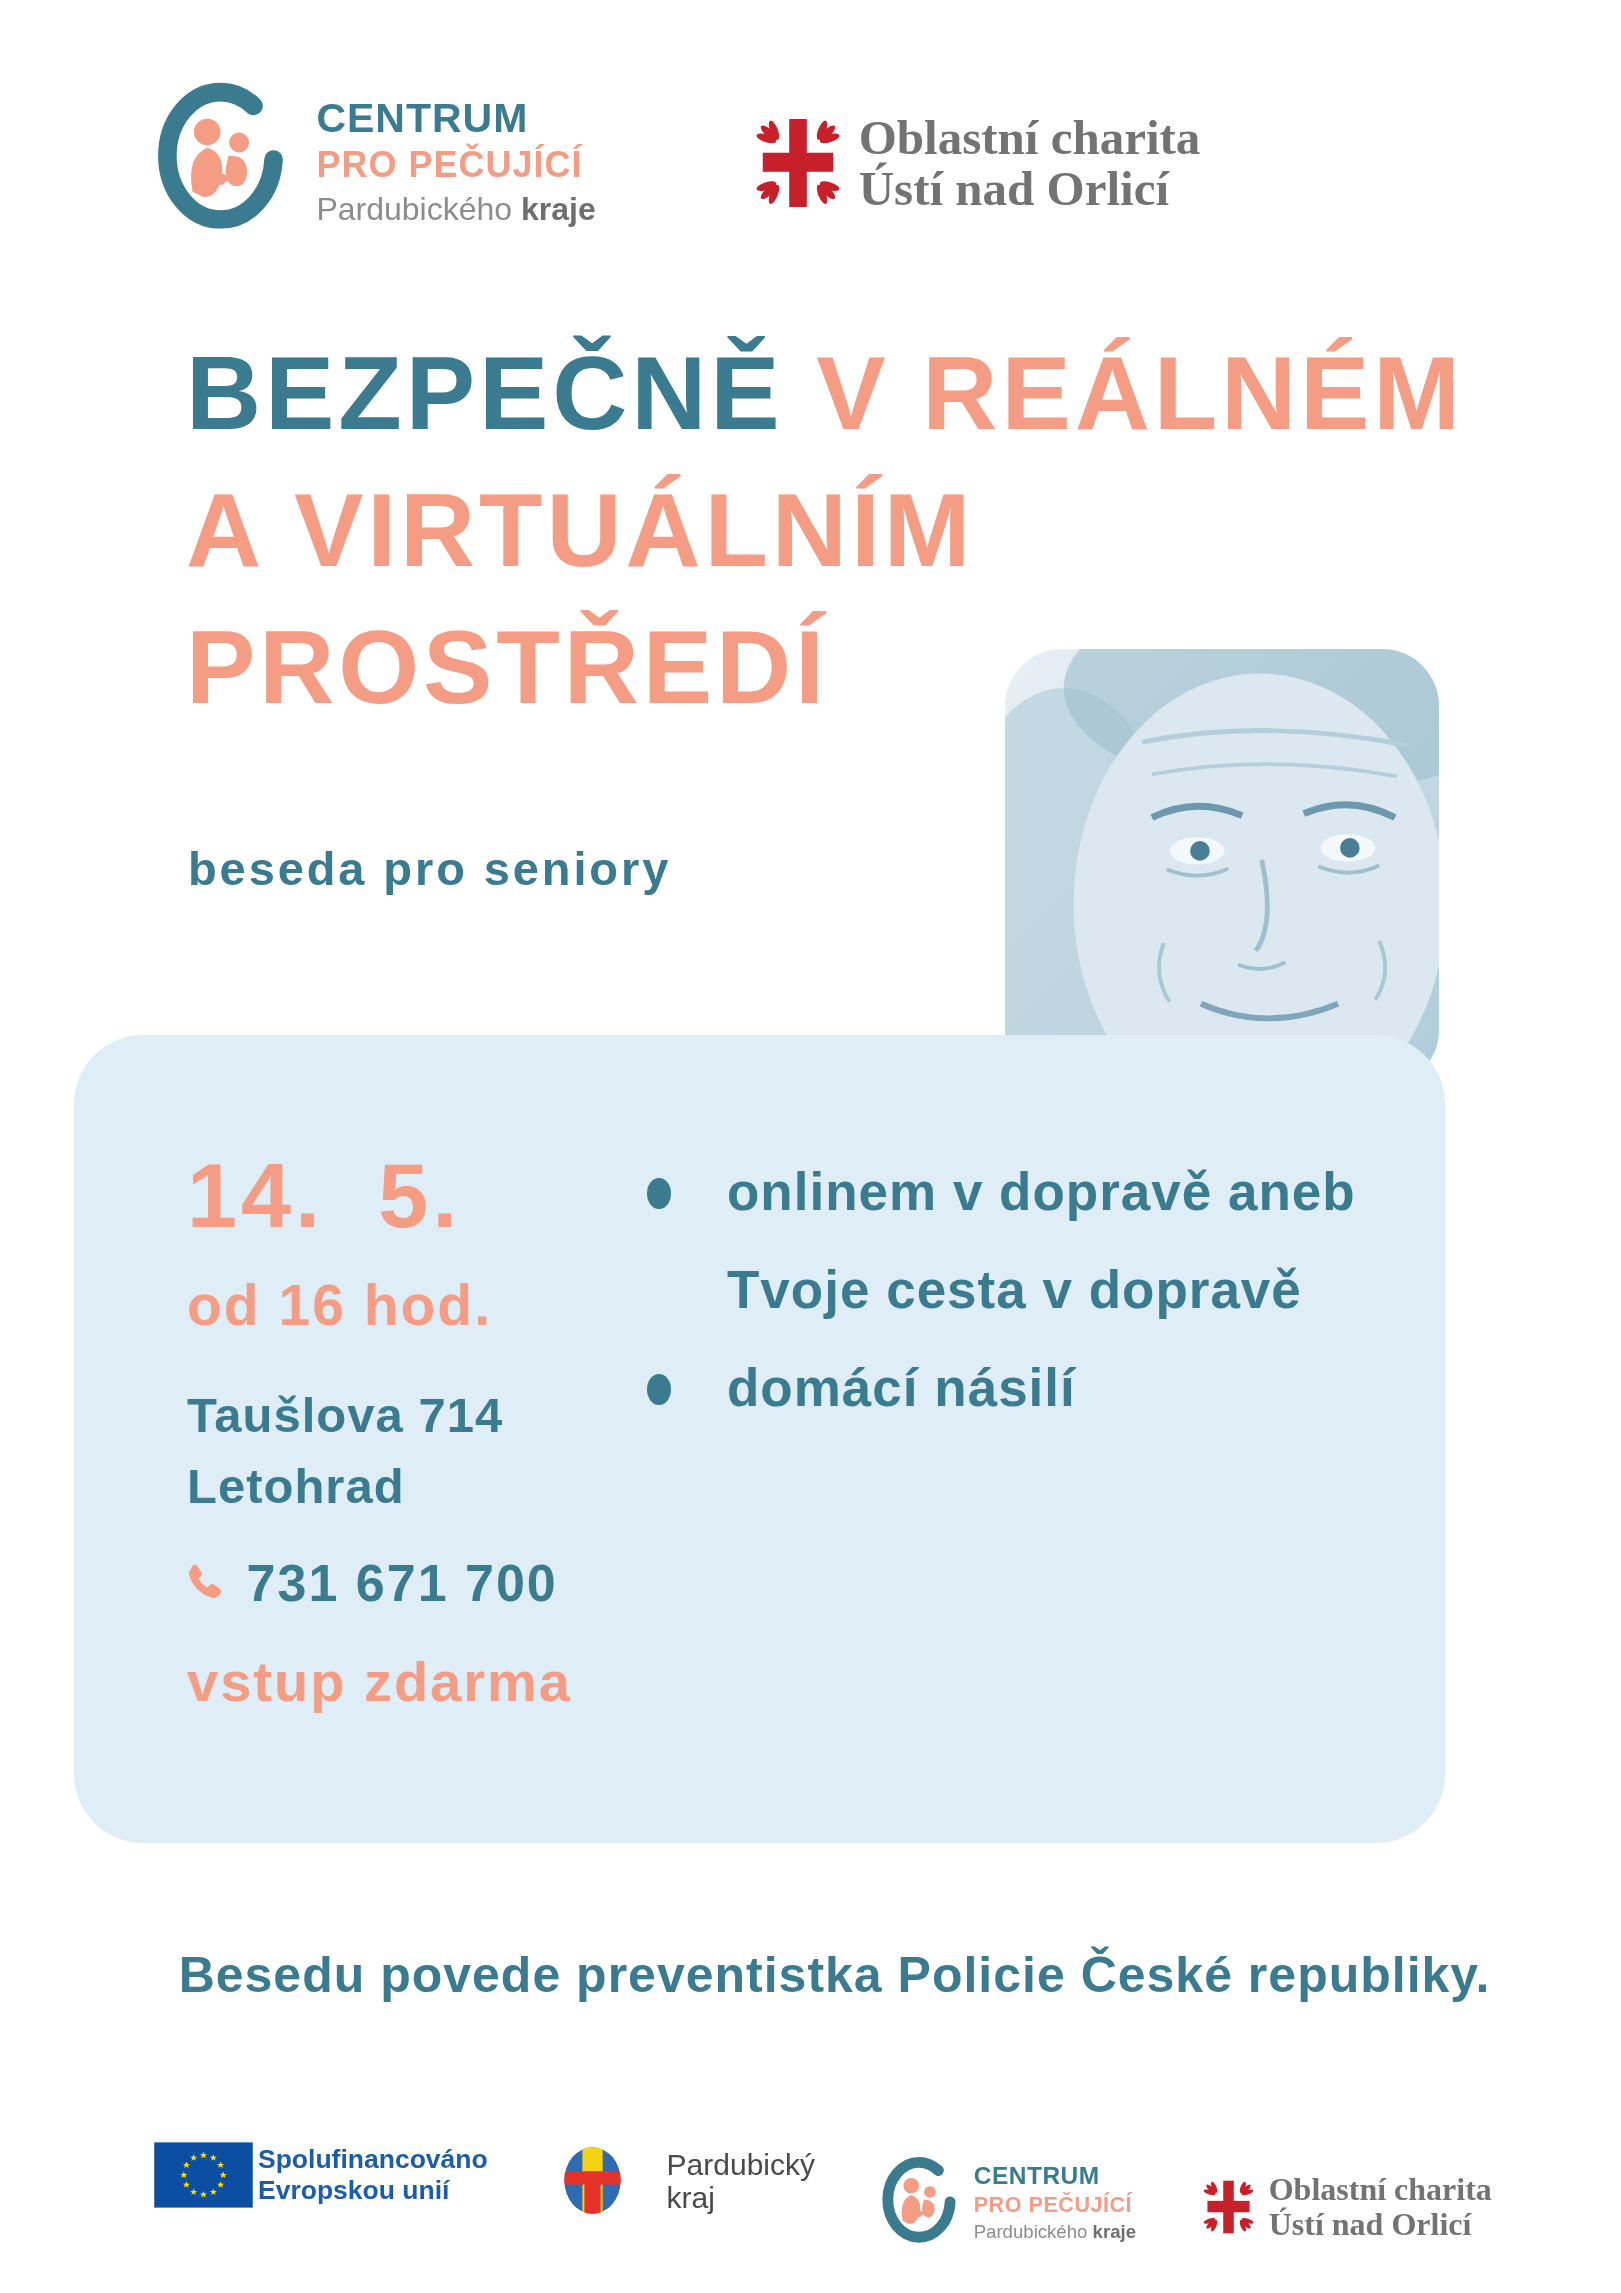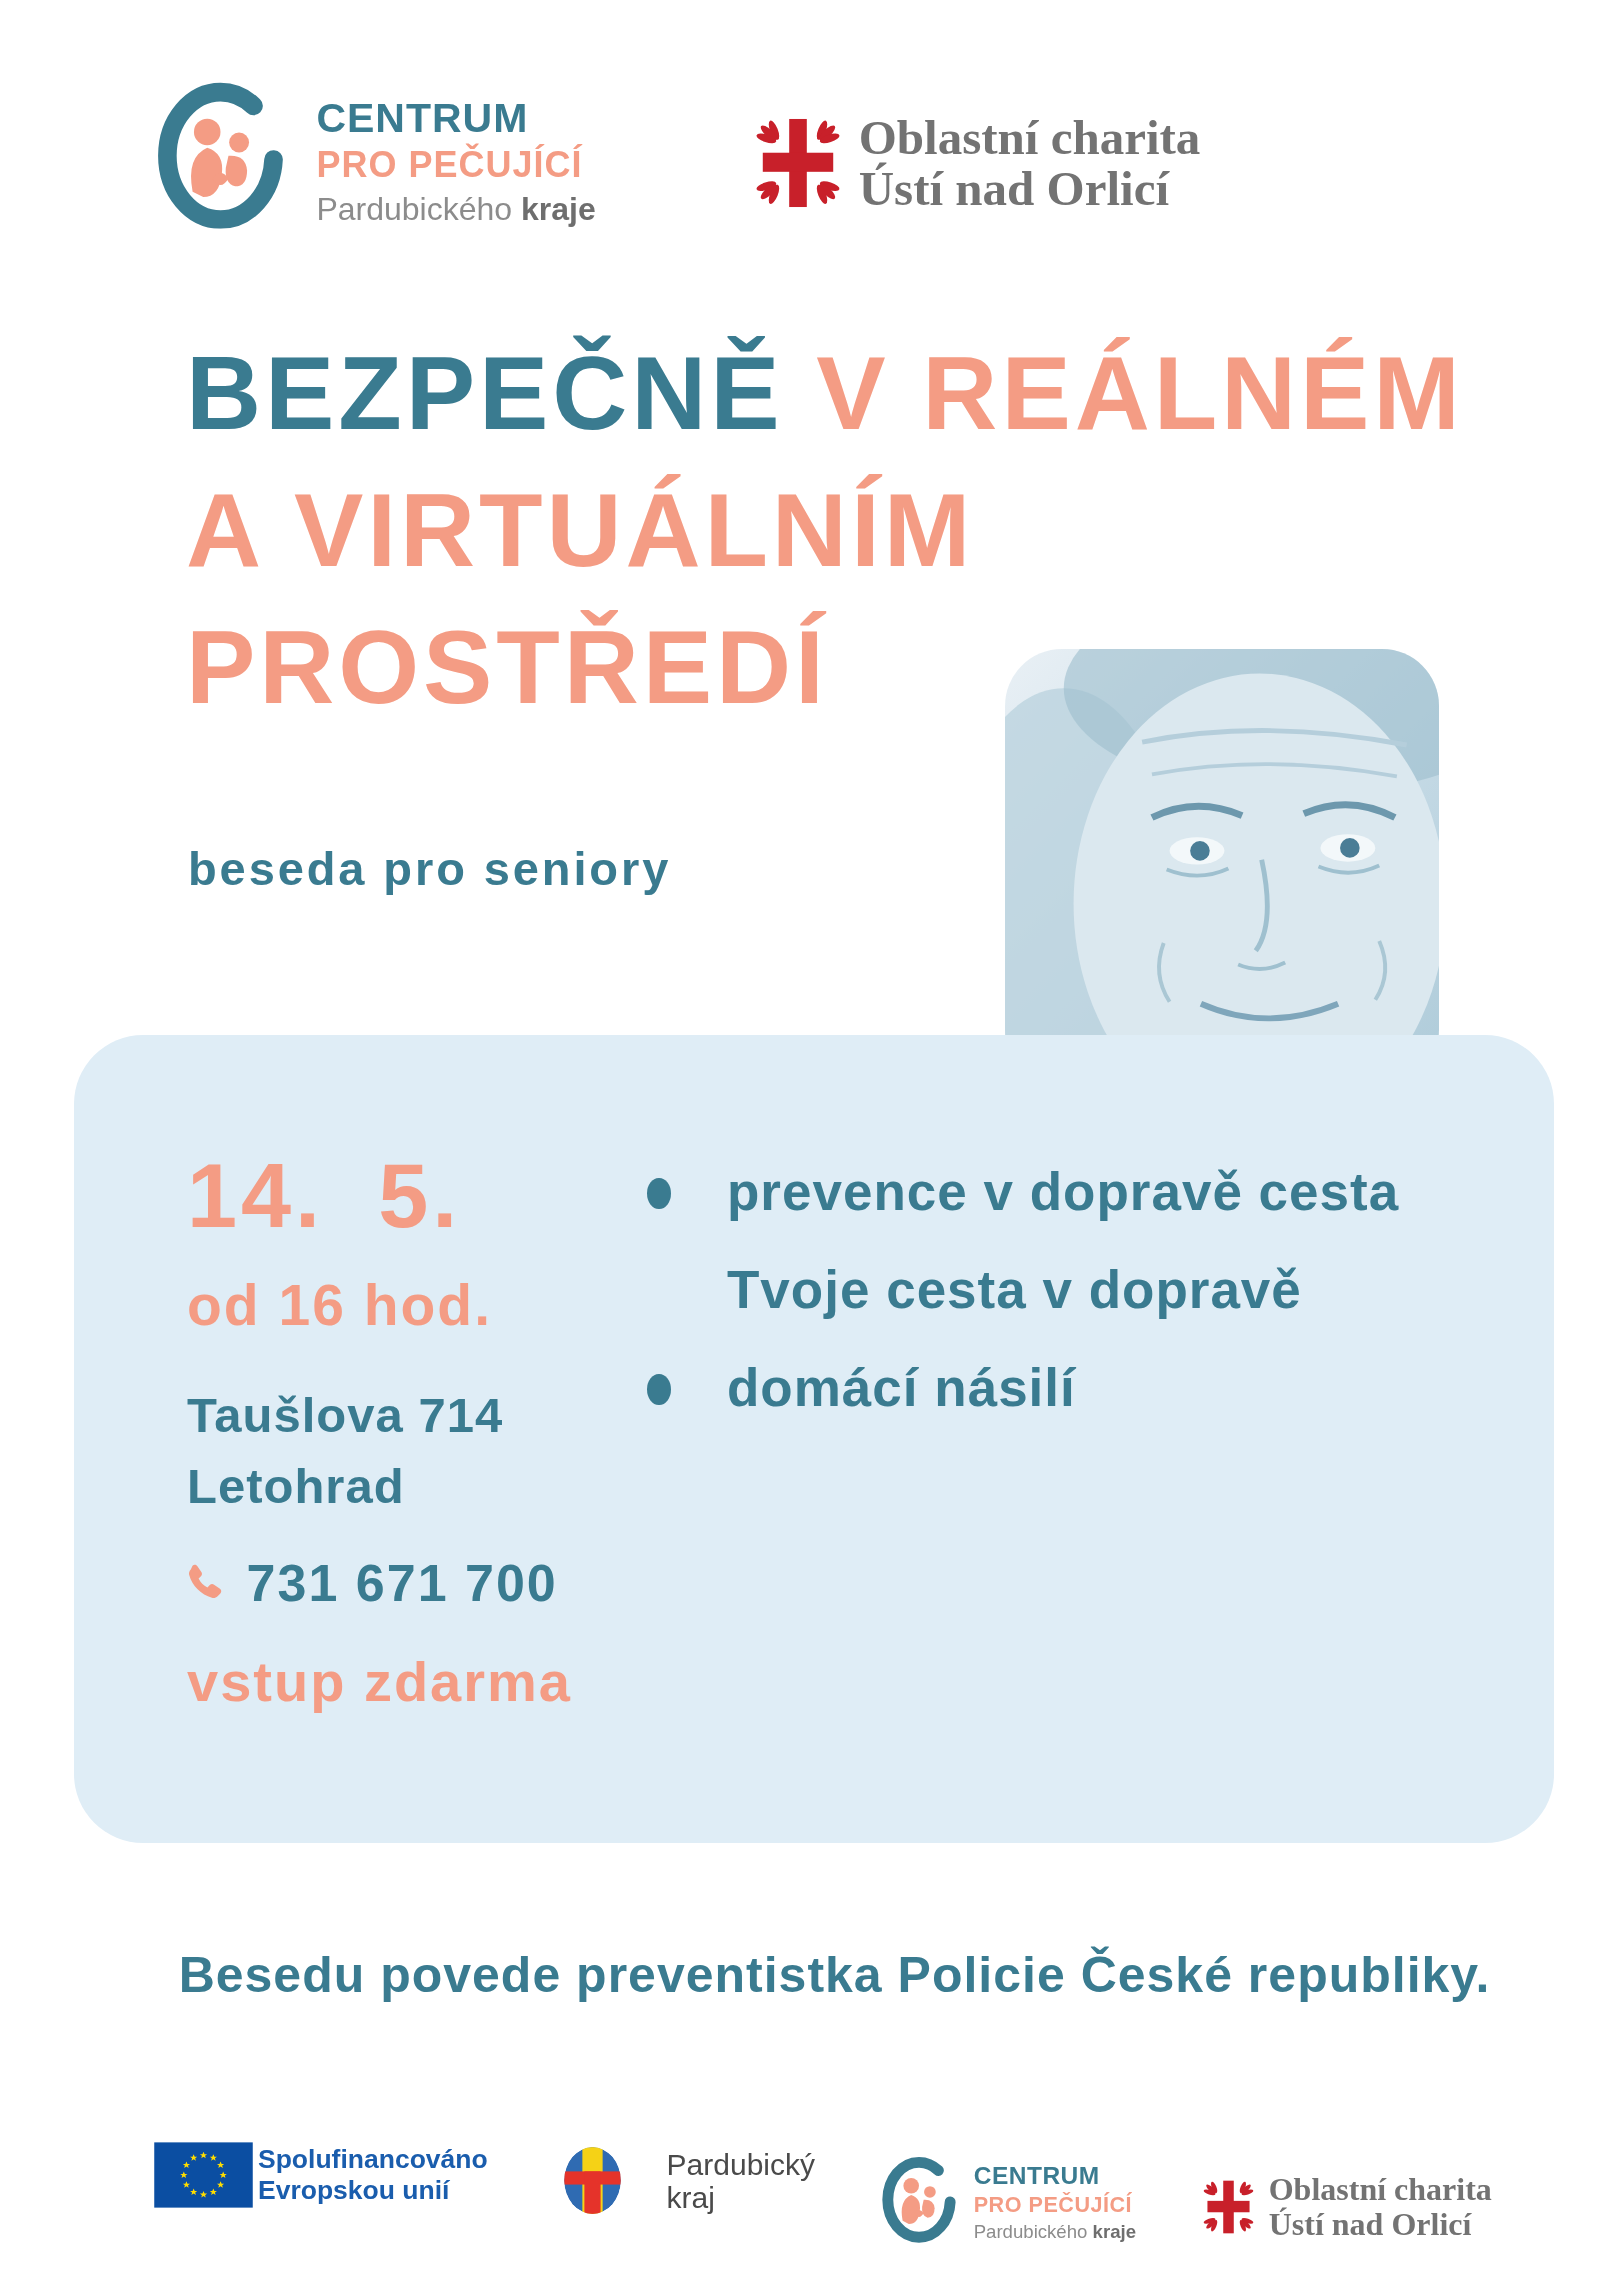--- a/index.html
+++ b/index.html
@@ -26,21 +26,21 @@
   .title{position:absolute;left:186px;top:325px;font-weight:bold;font-size:104px;line-height:137px;letter-spacing:3.9px;}
   .title .teal{color:#3A7B90;}
   .title .salmon{color:#F49C84;}
   .subtitle{position:absolute;left:188px;top:841px;color:#3A7B90;font-weight:600;font-size:47px;letter-spacing:2.9px;}
 
   
   .photo{position:absolute;left:1005px;top:649px;width:434px;height:438px;border-radius:57px;overflow:hidden;}
   .photo svg{display:block;width:100%;height:100%;}
 
   
-  .info-box{position:absolute;left:74px;top:1035px;width:1480px;height:808px;background:#DFEDF6;border-radius:69px;}
+  .info-box{position:absolute;left:74px;top:1035px;width:1371px;height:808px;background:#DFEDF6;border-radius:69px;}
   .date{position:absolute;left:113px;top:110px;color:#F49C84;font-weight:bold;font-size:90px;word-spacing:25.5px;letter-spacing:3.9px;}
   .time{position:absolute;left:113px;top:237px;color:#F49C84;font-weight:bold;font-size:57px;letter-spacing:2px;}
   .addr{position:absolute;left:113px;top:345px;color:#3A7B90;font-weight:600;font-size:49px;line-height:71px;letter-spacing:1px;}
   .phone-row{position:absolute;left:106px;top:518px;display:flex;align-items:center;}
   .phone-row svg{width:47px;height:47px;margin-right:19.6px;}
   .phone-num{color:#3A7B90;font-weight:bold;font-size:52px;letter-spacing:2px;}
   .free{position:absolute;left:113px;top:614px;color:#F49C84;font-weight:bold;font-size:56px;letter-spacing:2px;}
 
   ul.topics{position:absolute;left:573px;top:108px;margin:0;padding:0;list-style:none;width:882px;}
   ul.topics li{position:relative;padding-left:80px;color:#3A7B90;font-weight:600;font-size:53px;line-height:98px;letter-spacing:1px;}
@@ -215,21 +215,21 @@
     <div class="phone-row">
       <svg viewBox="0 0 24 24">
         <path fill="#F49C84" d="M6.4 2.9c.7-.7 1.8-.6 2.4.2l2.1 3c.5.7.4 1.6-.2 2.2l-1.2 1.2c.9 2 2.5 3.6 4.5 4.5l1.2-1.2c.6-.6 1.5-.7 2.2-.2l3 2.1c.8.6.9 1.7.2 2.4l-1.4 1.4c-.8.8-1.9 1.1-2.9.8C10.8 17.8 6.2 13.2 4.7 7.7c-.3-1 0-2.1.8-2.9z"></path>
       </svg>
       <span class="phone-num">731 671 700</span>
     </div>
     <div class="free">vstup zdarma</div>
 
     <ul class="topics">
       <li>
-        <div>prevence v dopravě cesta</div>
+        <div>onlinem v dopravě aneb</div>
         <div>Tvoje cesta v dopravě</div>
       </li>
       <li>
         <div>domácí násilí</div>
       </li>
     </ul>
   </div>
 
   <div class="footnote">Besedu povede preventistka Policie České republiky.</div>
 

